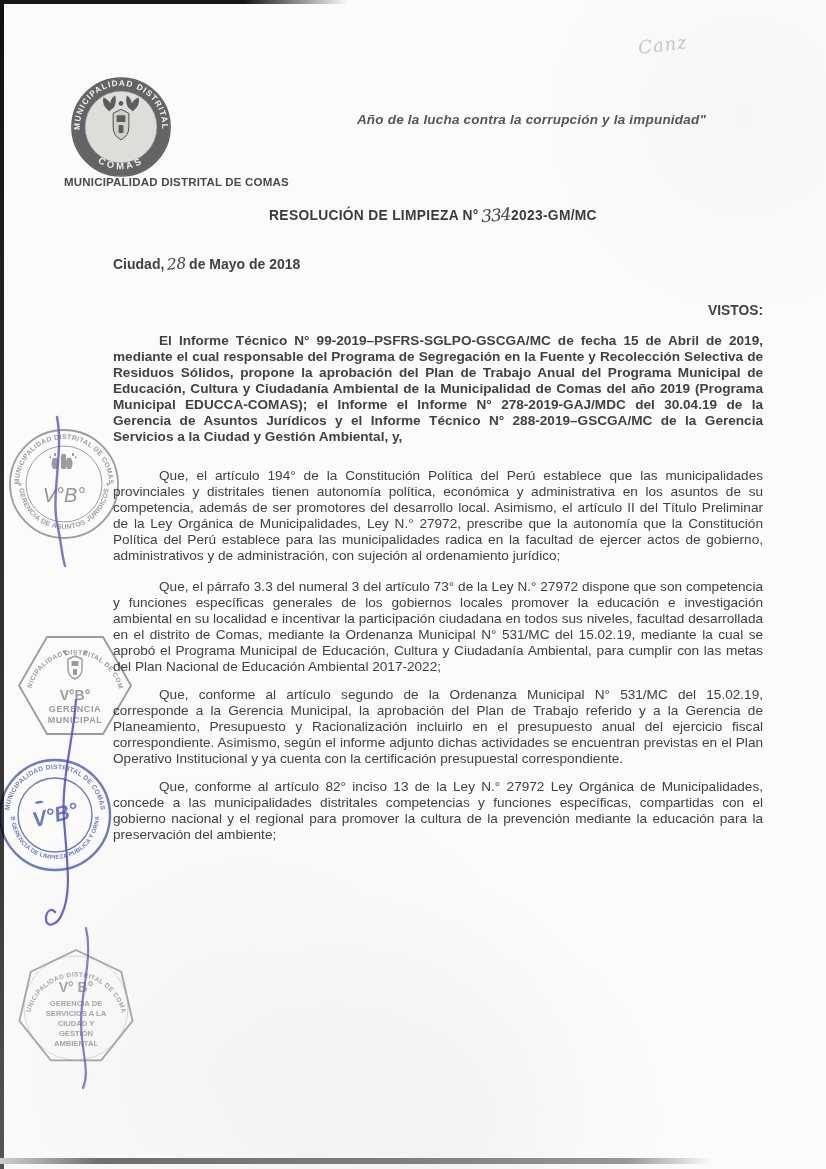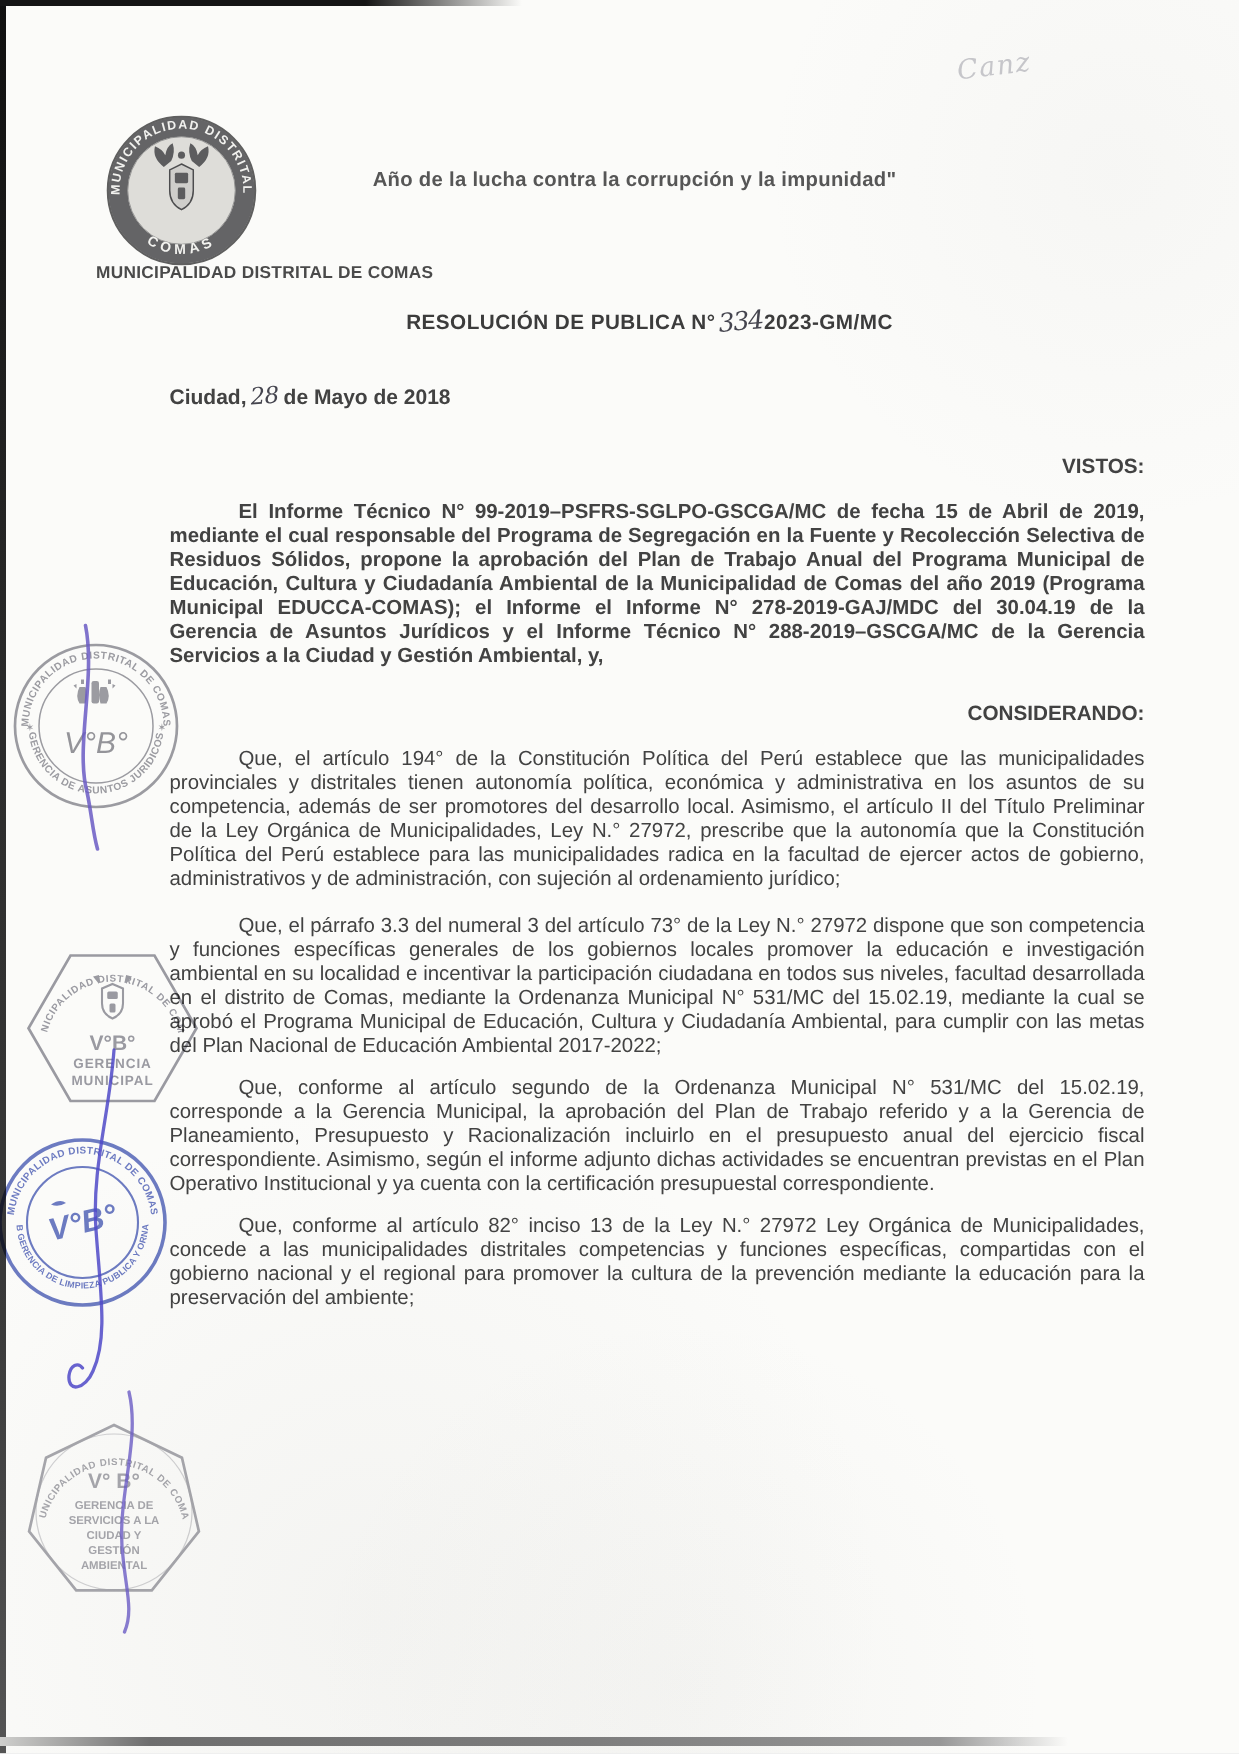--- a/index.html
+++ b/index.html
@@ -22,22 +22,22 @@
   .edge-bottom{position:absolute;left:0;top:1158px;height:6px;width:712px;
     background:linear-gradient(90deg,#cfcfcd,#6e6e6e 14%,#7d7d7d 55%,#979797 88%,rgba(150,150,150,0));}
   .corner-note{
     position:absolute;left:638px;top:34px;
     font-family:"DejaVu Serif", serif;font-style:italic;
     font-size:18px;color:#c6c6ca;transform:rotate(-7deg);letter-spacing:1px;
   }
   
   .logo{position:absolute;left:66px;top:72px;}
   .quote{
-    position:absolute;left:140px;right:120px;top:112px;text-align:center;
-    font-weight:600;font-size:13.5px;color:#565656;letter-spacing:.2px;
+    position:absolute;left:140px;right:120px;top:112px;text-align:right;
+    font-style:italic;font-weight:600;font-size:13.5px;color:#565656;letter-spacing:.2px;
   }
   .org-name{position:absolute;left:64px;top:176px;
     font-weight:bold;font-size:11.5px;color:#4a4a4a;letter-spacing:.2px;}
   .title-line{
     position:absolute;left:40px;right:0;top:204px;text-align:center;
     font-weight:bold;font-size:13.8px;color:#3c3c3c;letter-spacing:.3px;
   }
   .hand{
     font-family:"DejaVu Serif", serif;font-style:italic;font-weight:normal;
     color:#45454f;display:inline-block;
@@ -92,29 +92,28 @@
         <rect x="53.5" y="54" width="5" height="8" rx="1"></rect>
         <path d="M44,40 q-8,-6 -6,-14 q5,2 7,6 q1,-6 5,-8 q2,6 -1,12 z"></path>
         <path d="M68,40 q8,-6 6,-14 q-5,2 -7,6 q-1,-6 -5,-8 q-2,6 1,12 z"></path>
         <circle cx="56" cy="32" r="2.4"></circle>
       </g>
     </svg>
   </div>
 
   <div class="quote">Año de la lucha contra la corrupción y la impunidad"</div>
   <div class="org-name">MUNICIPALIDAD DISTRITAL DE COMAS</div>
-  <div class="title-line"><span>RESOLUCIÓN DE PUBLICA N°</span><span class="hand hand-number">334</span><span>2023-GM/MC</span></div>
+  <div class="title-line"><span>RESOLUCIÓN DE LIMPIEZA N°</span><span class="hand hand-number">334</span><span>2023-GM/MC</span></div>
 
   <div class="doc-body">
     <div class="dateline"><span>Ciudad,</span><span class="hand hand-day">28</span><span>de Mayo de 2018</span></div>
 
     <div class="heading">VISTOS:</div>
     <p class="para gap-lg">El Informe Técnico N° 99-2019–PSFRS-SGLPO-GSCGA/MC de fecha 15 de Abril de 2019, mediante el cual responsable del Programa de Segregación en la Fuente y Recolección Selectiva de Residuos Sólidos, propone la aprobación del Plan de Trabajo Anual del Programa Municipal de Educación, Cultura y Ciudadanía Ambiental de la Municipalidad de Comas del año 2019 (Programa Municipal EDUCCA-COMAS); el Informe el Informe N° 278-2019-GAJ/MDC del 30.04.19 de la Gerencia de Asuntos Jurídicos y el Informe  Técnico N° 288-2019–GSCGA/MC de la Gerencia Servicios a la Ciudad y Gestión Ambiental, y,</p>
 
-    <div class="heading">CONSIDERANDO:</div>
     <p class="para">Que, el artículo 194° de la Constitución Política del Perú establece que las municipalidades provinciales y distritales tienen autonomía política, económica y administrativa en los asuntos de su competencia, además de ser promotores del desarrollo local. Asimismo, el artículo II del Título Preliminar de la Ley Orgánica de Municipalidades, Ley N.° 27972, prescribe que la autonomía que la Constitución Política del Perú establece para las municipalidades radica en la facultad de ejercer actos de gobierno, administrativos y de administración, con sujeción al ordenamiento jurídico;</p>
     <p class="para tight">Que, el párrafo 3.3 del numeral 3 del artículo 73° de la Ley N.° 27972 dispone que son competencia y funciones específicas generales de los gobiernos locales promover la educación e investigación ambiental en su localidad e incentivar la participación ciudadana en todos sus niveles, facultad desarrollada en el distrito de Comas, mediante la Ordenanza Municipal N° 531/MC del 15.02.19, mediante la cual se aprobó el Programa Municipal de Educación, Cultura y Ciudadanía Ambiental, para cumplir con las metas del Plan Nacional de Educación Ambiental 2017-2022;</p>
     <p class="para tight">Que, conforme al artículo segundo de la Ordenanza Municipal N° 531/MC del 15.02.19, corresponde a la Gerencia Municipal, la aprobación del Plan de Trabajo referido y a la Gerencia de Planeamiento, Presupuesto y Racionalización incluirlo en el presupuesto anual del ejercicio fiscal correspondiente. Asimismo, según el informe adjunto dichas actividades se encuentran previstas en el Plan Operativo Institucional y ya cuenta con la certificación presupuestal correspondiente.</p>
     <p class="para tight">Que, conforme al artículo 82° inciso 13 de la Ley N.° 27972 Ley Orgánica de Municipalidades,  concede a las municipalidades distritales competencias y funciones específicas, compartidas con el gobierno nacional y el regional para promover la cultura de la prevención mediante la educación para la preservación del ambiente;</p>
   </div>
 
   <div class="stamp" style="left:6px;top:426px;opacity:.85">
     <svg width="116" height="116" viewBox="0 0 116 116">
       <g stroke="#8d8d95" fill="none">
         <circle cx="58" cy="58" r="54" stroke-width="1.8"></circle>

